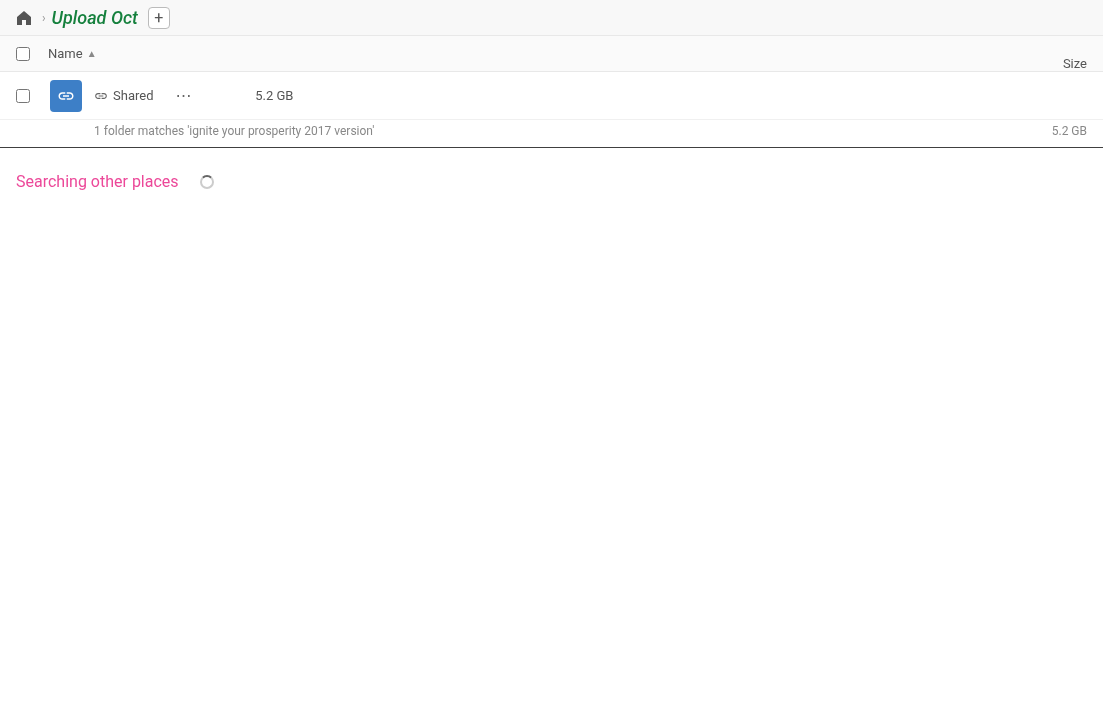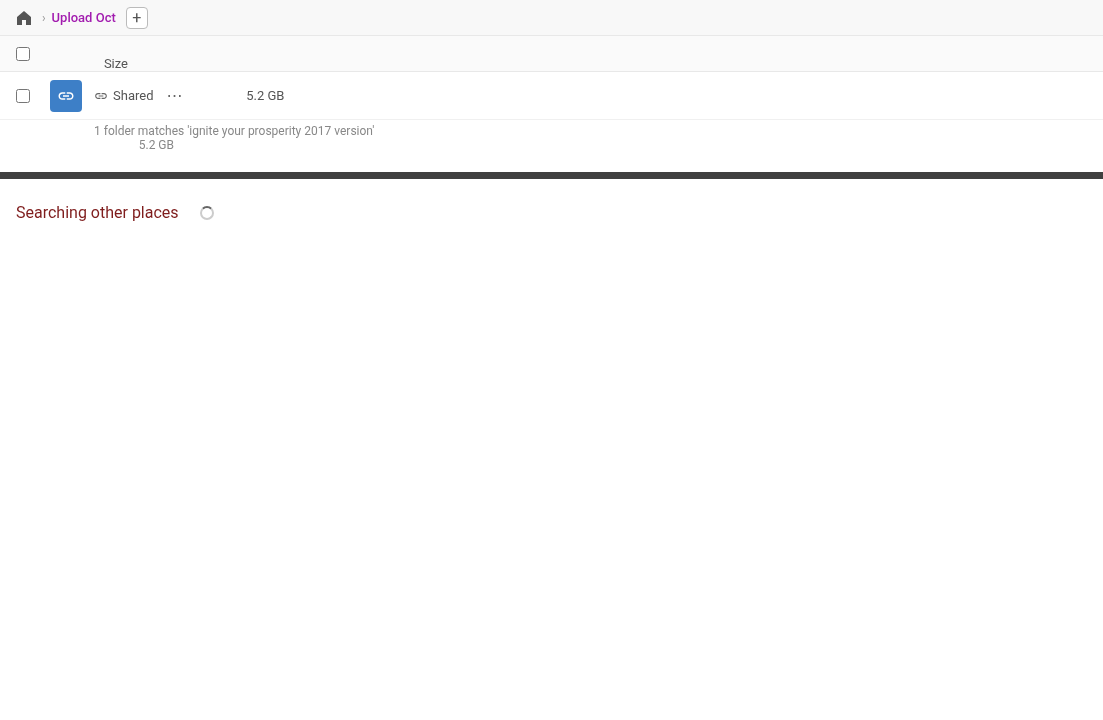--- a/index.html
+++ b/index.html
@@ -43,23 +43,24 @@
       height: 16px;
       fill: #555;
     }
 
     .breadcrumb-chevron {
       color: #999;
       font-size: 12px;
     }
 
     .breadcrumb-label {
-      font-size: 13px;
-      color: #a21caf;
+      font-size: 18px;
+      color: #15803d;
       font-weight: 500;
+      font-style: italic;
     }
 
     .breadcrumb-add {
       display: flex;
       align-items: center;
       justify-content: center;
       width: 22px;
       height: 22px;
       border: 1px solid #bbb;
       border-radius: 4px;
@@ -168,21 +169,21 @@
       font-size: 14px;
       color: #222;
     }
 
     .row-shared {
       display: flex;
       align-items: center;
       gap: 5px;
       color: #555;
       font-size: 13px;
-      margin-right: 7px;
+      margin-right: 16px;
     }
 
     .row-shared svg {
       width: 14px;
       height: 14px;
       fill: #666;
     }
 
     .row-more {
       width: 28px;
@@ -199,45 +200,44 @@
 
     .row-size {
       width: 80px;
       text-align: right;
       font-size: 13px;
       color: #555;
     }
 
     
     .match-description {
-      padding: 4px 16px 20px 94px;
+      padding: 4px 16px 9px 94px;
       font-size: 12px;
       color: #888;
-      border-bottom: 7px solid #404040;
+      border-bottom: 1px solid #404040;
       display: flex;
       justify-content: space-between;
-      flex-direction: column;
     }
 
     .match-description .match-size {
       color: #888;
       font-size: 12px;
       margin-right: 0;
       width: 80px;
       text-align: right;
     }
 
     
     .searching-section {
       padding: 24px 16px;
     }
 
     .searching-title {
       font-size: 16px;
-      color: #7f1d1d;
+      color: #ec4899;
       display: flex;
       align-items: center;
       gap: 21px;
     }
 
     .searching-spinner {
       width: 14px;
       height: 14px;
       border: 2px solid #ccc;
       border-top-color: #666;
@@ -261,20 +261,24 @@
   </div>
   <span class="breadcrumb-chevron">›</span>
   <span class="breadcrumb-label">Upload Oct</span>
   <div class="breadcrumb-add">+</div>
 </div>
 
 <div class="column-header">
   <div class="col-checkbox">
     <input type="checkbox" style="">
   </div>
+  <div class="col-name">
+    <span>Name</span>
+    <span class="col-name-sort">▲</span>
+  </div>
   <div class="col-size">Size</div>
 </div>
 
 <div class="result-row">
   <div class="row-checkbox">
     <input type="checkbox" style="">
   </div>
   <div class="row-icon">
     <div class="folder-icon-blue">
 

